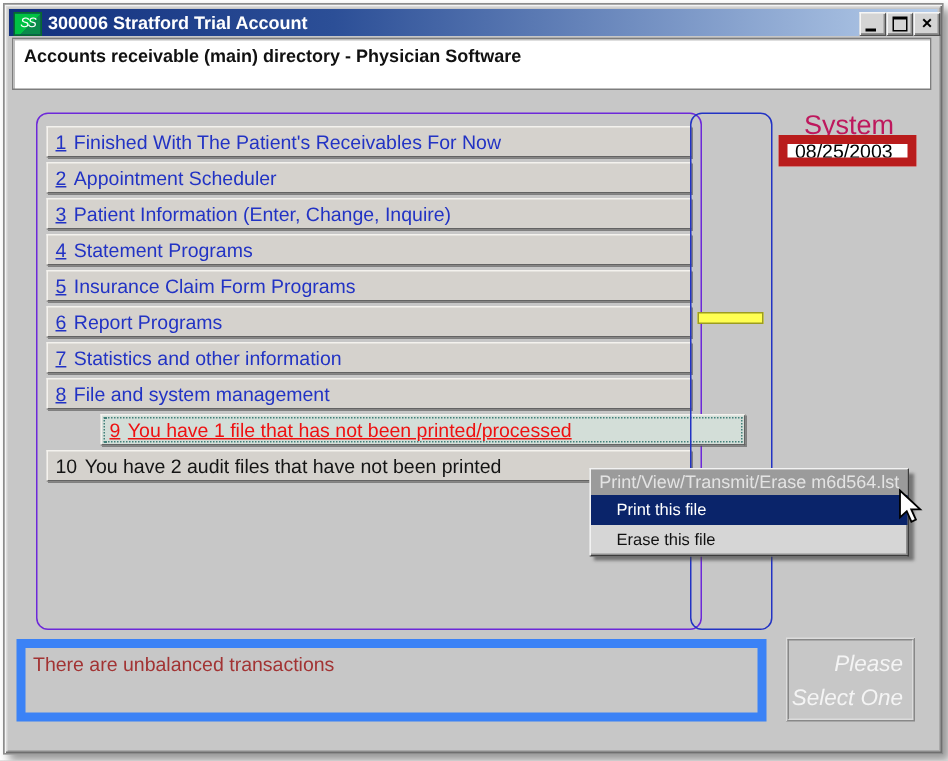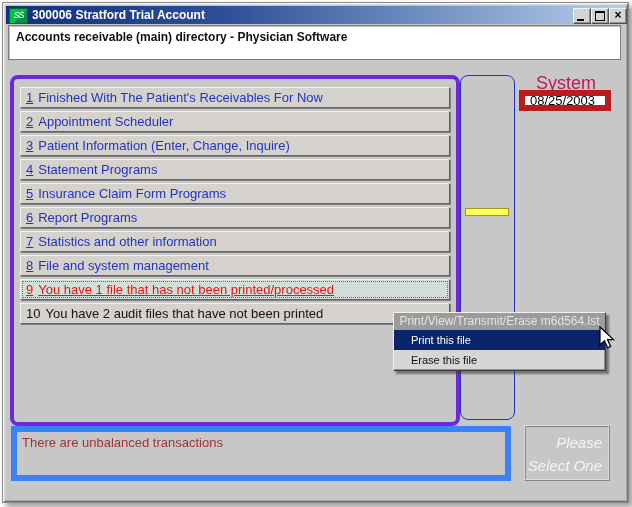--- a/index.html
+++ b/index.html
@@ -50,38 +50,38 @@
   .header-box{
     position:absolute;left:5px;top:22px;width:611px;height:33px;
     background:#ffffff;border:1px solid #7d7d7d;
     box-shadow:inset 1px 1px 0 #bdbdbd;
   }
   .header-title{
     position:absolute;left:7px;top:4px;font-size:12px;font-weight:bold;color:#111111;white-space:nowrap;
   }
   
   .main-box{
-    position:absolute;left:7px;top:72px;width:442px;height:343px;
-    border:4px solid #6d28d9;border-radius:8px;
+    position:absolute;left:21px;top:72px;width:442px;height:343px;
+    border:1px solid #6d28d9;border-radius:8px;
   }
   .menu-btn{
     position:absolute;left:6px;width:430px;height:21px;
     background:#d5d2cd;
     border:1px solid;border-color:#f4f2ee #636363 #636363 #f4f2ee;
     box-shadow:1px 1px 0 rgba(70,70,70,0.55);
     font-size:13px;line-height:19px;color:#2233c4;
     padding-left:5px;box-sizing:border-box;white-space:nowrap;overflow:hidden;
     cursor:default;
   }
   .menu-btn .num{text-decoration:underline;margin-right:5px;}
   .menu-btn.plain{color:#141414;}
   .menu-btn.plain .num{text-decoration:none;}
   .menu-btn.alert{
     color:#ee1111;background:#d3ded8;
-    outline:1px dotted #417f78;outline-offset:-3px;
+    outline:1px dotted #417f78;outline-offset:-3px;margin-left:36px;
   }
   .menu-btn.alert .num,.menu-btn.alert .lbl{text-decoration:underline;}
   
   .narrow-box{
     position:absolute;left:457px;top:72px;width:53px;height:343px;
     border:1px solid #2233c4;border-radius:8px;
   }
   .yellow-bar{
     position:absolute;left:4px;top:132px;width:42px;height:6px;
     background:#ffff52;border:1px solid #9c9c20;

